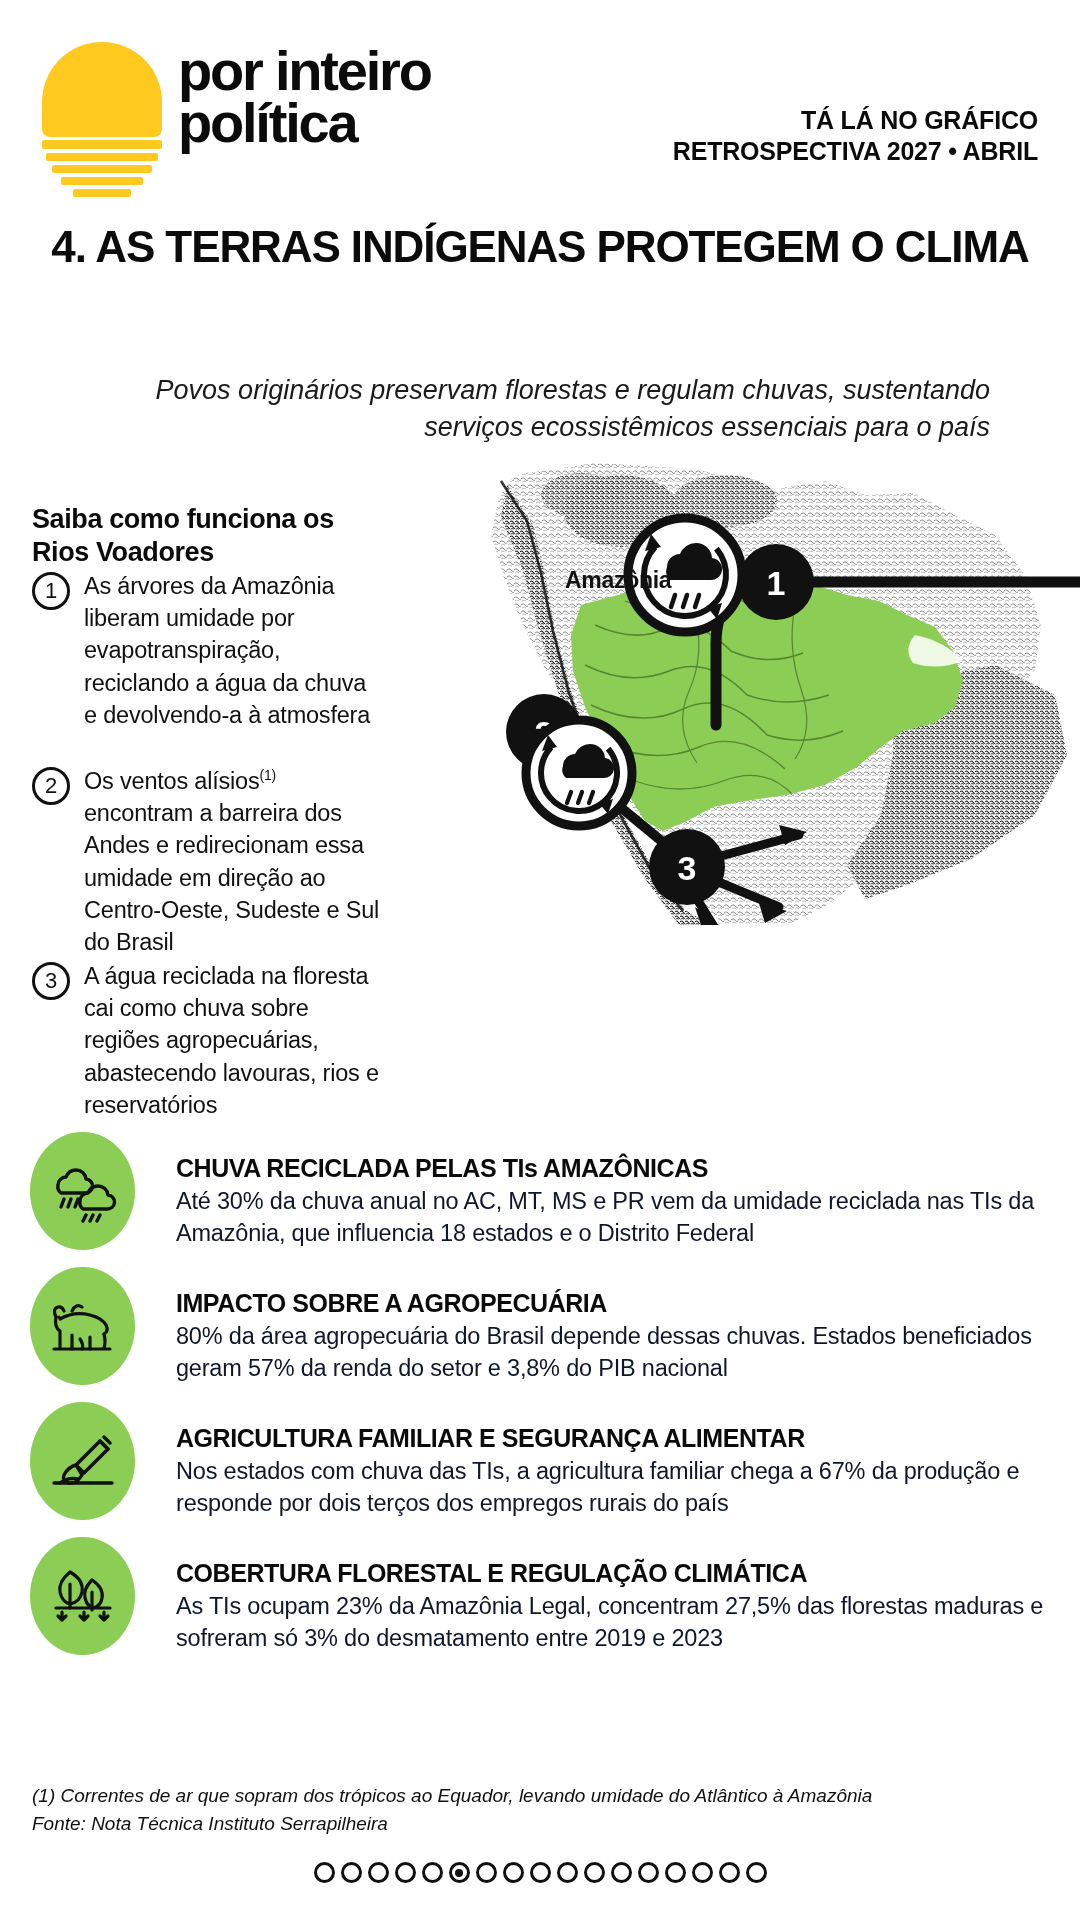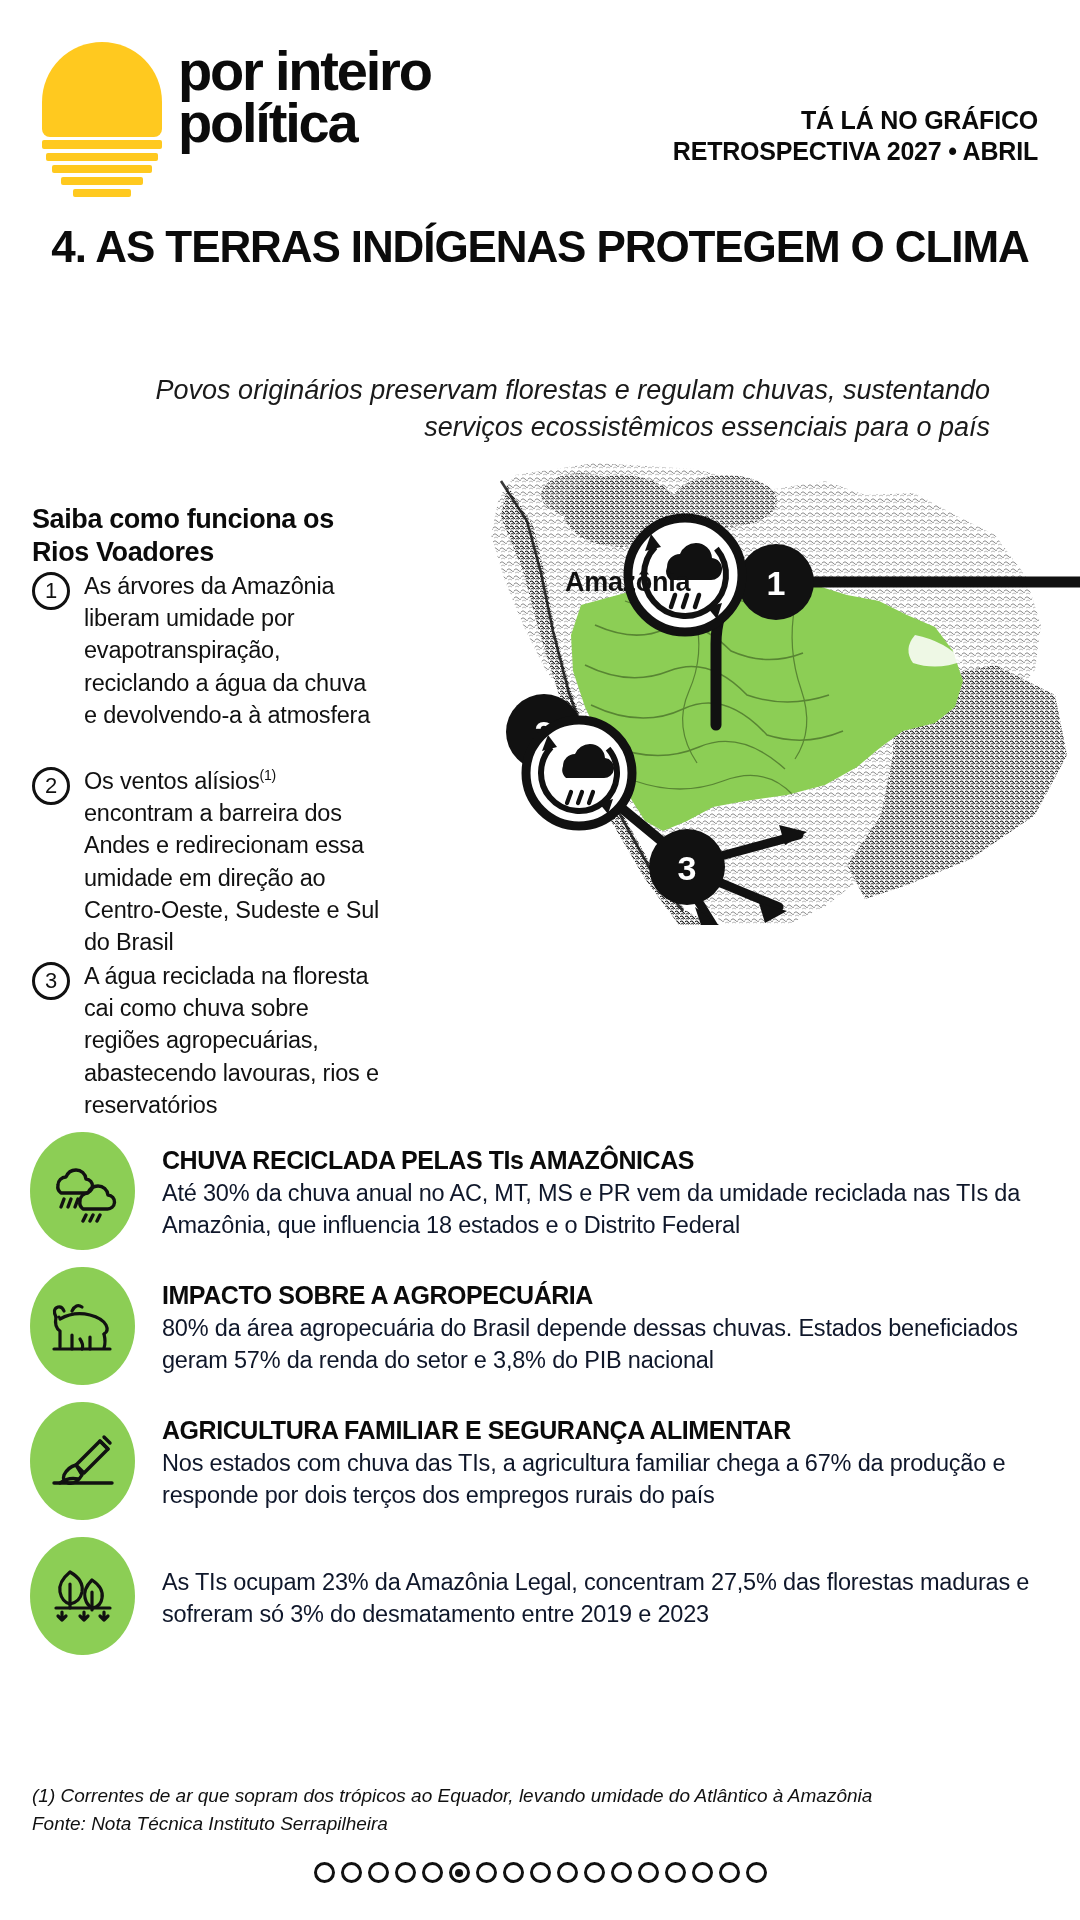--- a/index.html
+++ b/index.html
@@ -71,21 +71,21 @@
   
   .map-area {
     position: absolute; left: 395px; top: 455px;
     width: 685px; height: 470px;
     overflow: hidden;
   }
   .map-area svg { display: block; }
 
   .amz-label {
     position: absolute; left: 565px; top: 567px;
-    font-size: 27px; font-weight: 800; color: #111;
+    font-size: 23px; font-weight: 800; color: #111;
     letter-spacing: -0.3px;
   }
 
   
   .steps-head {
     position: absolute; left: 32px; top: 503px; width: 330px;
     font-size: 27px; font-weight: 800; line-height: 1.24;
     letter-spacing: -0.4px; color: #0b0b0b;
   }
   .step {
@@ -109,21 +109,21 @@
     letter-spacing: -0.2px;
     max-width: 300px;
   }
   .sup { font-size: 14px; vertical-align: super; }
 
   
   .cards {
     position: absolute; left: 30px; top: 1132px; width: 1030px;
   }
   .card {
-    display: flex; align-items: center; gap: 27px;
+    display: flex; align-items: flex-end; gap: 41px;
     margin-bottom: 17px;
   }
   .card-icon {
     flex: 0 0 auto;
     width: 105px; height: 118px;
     border-radius: 52px / 59px;
     background: #8CCE55;
     display: flex; align-items: center; justify-content: center;
   }
   .card-body { padding-top: 6px; }
@@ -407,20 +407,21 @@
             <path d="M46 16 q-9 9 -7 18 q2 8 8 10 q8 -2 9 -10 q2 -10 -10 -18 Z"></path>
             <path d="M46 28 l0 18"></path>
             <line x1="10" y1="44" x2="64" y2="44"></line>
             <path d="M16 48 l0 8 M16 56 l-4 -4 M16 56 l4 -4"></path>
             <path d="M38 48 l0 8 M38 56 l-4 -4 M38 56 l4 -4"></path>
             <path d="M58 48 l0 8 M58 56 l-4 -4 M58 56 l4 -4"></path>
           </g>
         </svg>
       </div>
       <div class="card-body">
+        <div class="card-title">COBERTURA FLORESTAL E REGULAÇÃO CLIMÁTICA</div>
         <div class="card-desc">As TIs ocupam 23% da Amazônia Legal, concentram 27,5% das florestas maduras e sofreram só 3% do desmatamento entre 2019 e 2023</div>
       </div>
     </div>
 
   </div>
 
   <div class="footnotes">
     <div>(1) Correntes de ar que sopram dos trópicos ao Equador, levando umidade do Atlântico à Amazônia</div>
     <div>Fonte: Nota Técnica Instituto Serrapilheira</div>
   </div>

